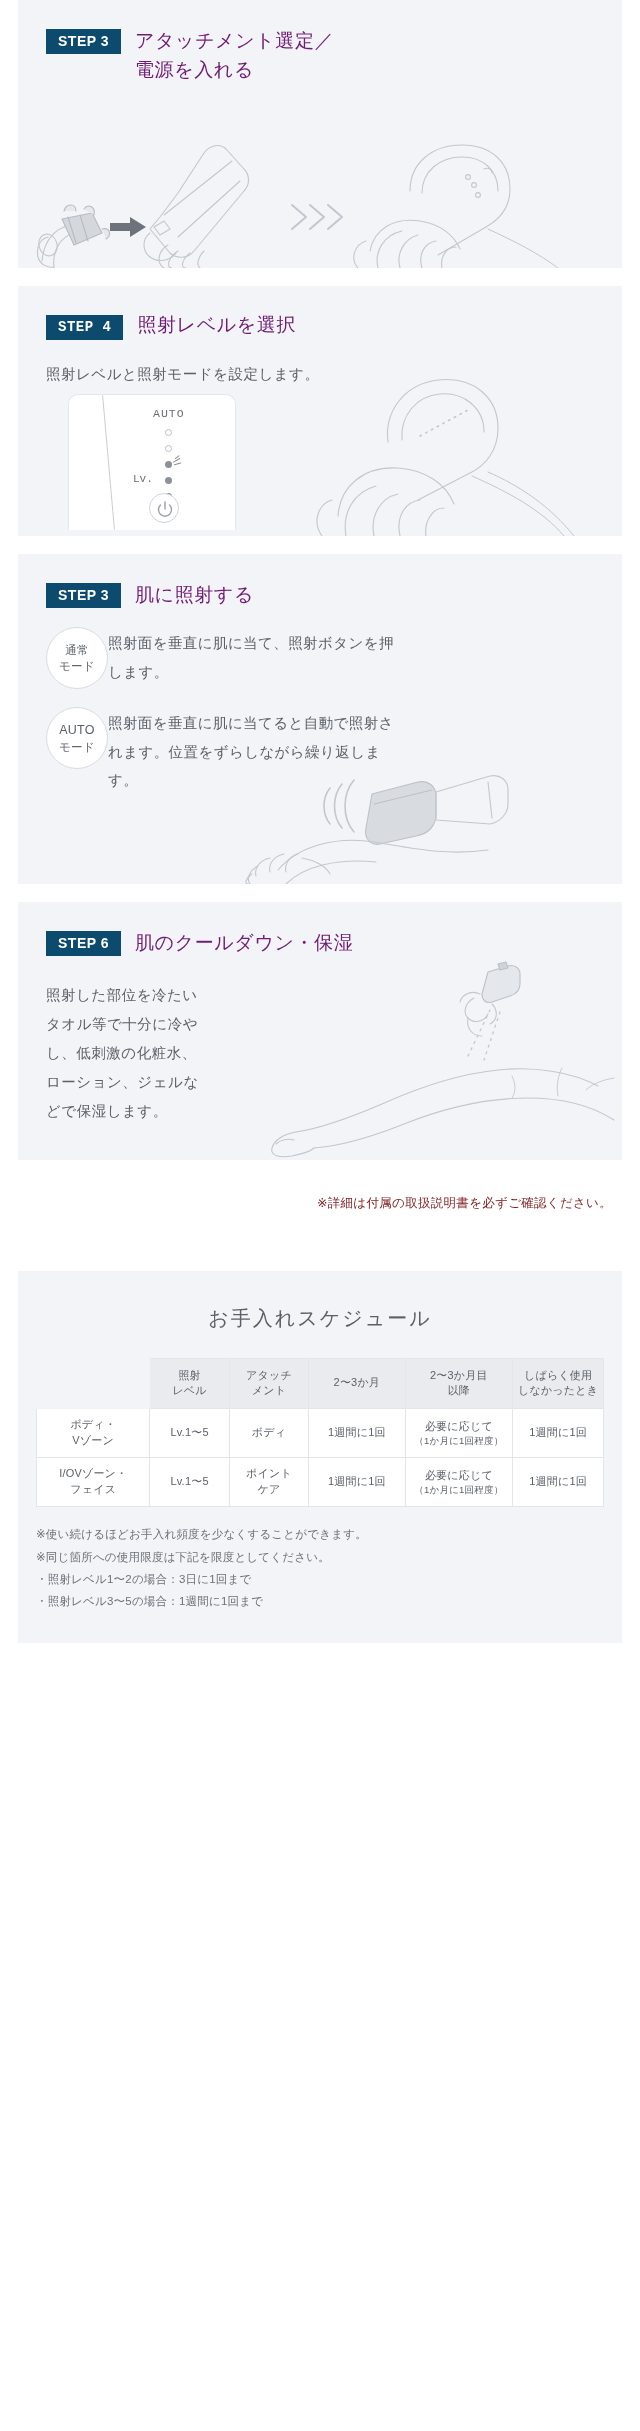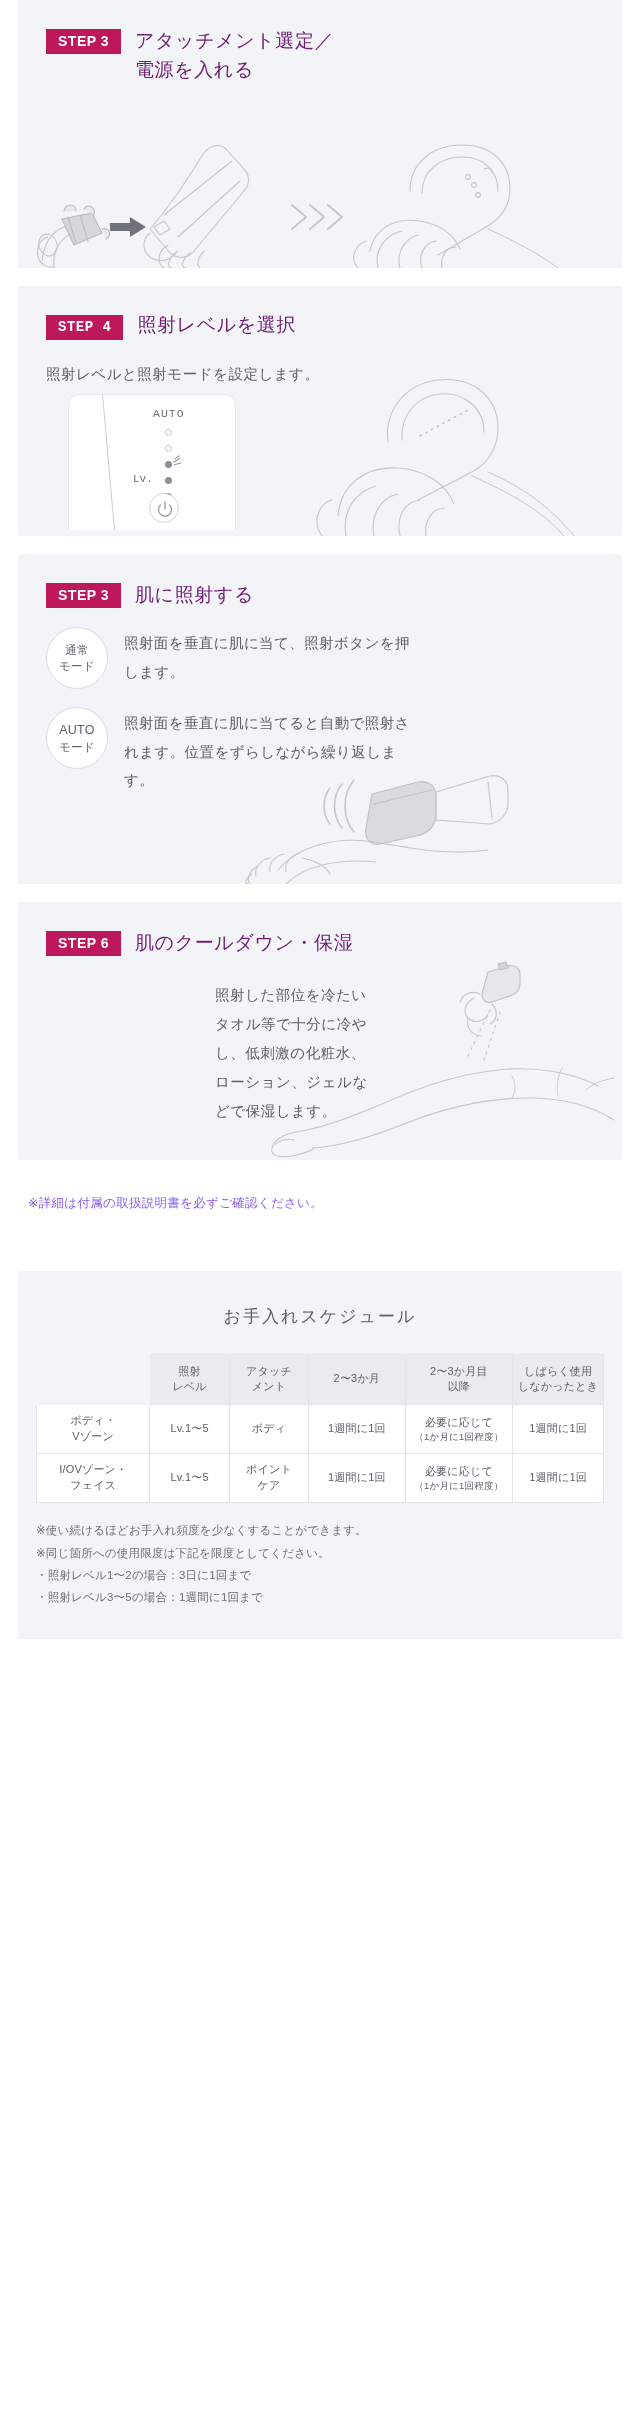--- a/index.html
+++ b/index.html
@@ -22,21 +22,21 @@
     position: relative;
     overflow: hidden;
   }
 
   .step-head {
     display: flex;
     align-items: flex-start;
     gap: 14px;
   }
   .step-badge {
-    background: #be185d;
+    background: #0c4a6e;
     color: #ffffff;
     font-size: 14px;
     font-weight: 700;
     letter-spacing: 0.5px;
     padding: 4px 12px 5px 12px;
     line-height: 1.15;
     white-space: nowrap;
     margin-top: 3px;
     flex: 0 0 auto;
   }
@@ -60,21 +60,21 @@
   .illus {
     position: relative;
     width: 100%;
   }
   .illus svg { display: block; width: 100%; height: auto; }
 
   
   .mode-row {
     display: flex;
     align-items: flex-start;
-    gap: 16px;
+    gap: 0;
     margin-top: 18px;
   }
   .mode-circle {
     flex: 0 0 auto;
     width: 62px; height: 62px;
     border-radius: 50%;
     border: 1px solid #d8dce2;
     background: #ffffff;
     display: flex;
     flex-direction: column;
@@ -105,36 +105,37 @@
     width: 210px;
     flex: 0 0 auto;
     padding-top: 4px;
   }
 
   
   .note {
     margin: 4px 18px 0 18px;
     padding: 14px 10px 0 10px;
     font-size: 12.5px;
-    color: #8b5cf6;
+    color: #7f1d1d;
     letter-spacing: 0.3px;
     line-height: 1.8;
+    text-align: right;
   }
 
   .divider-gap { height: 56px; }
 
   
   .schedule {
     background: #f2f4f7;
     margin: 0 18px;
     padding: 34px 18px 30px 18px;
   }
   .schedule-title {
     text-align: center;
-    font-size: 17px;
+    font-size: 20px;
     letter-spacing: 2px;
     color: #5b6068;
     margin-bottom: 26px;
     font-weight: 400;
   }
 
   table.sched {
     width: 100%;
     border-collapse: collapse;
     background: #ffffff;
@@ -367,21 +368,21 @@
       </svg>
     </div>
   </section>
 
   <section class="step-card" style="height:258px; padding-bottom:0;">
     <div class="step-head">
       <span class="step-badge">STEP 6</span>
       <span class="step-title">肌のクールダウン・保湿</span>
     </div>
 
-    <div class="s6-wrap" style="margin-top:20px;justify-content:center;">
+    <div class="s6-wrap" style="margin-top:20px;">
       <div class="s6-text">
         <div>照射した部位を冷たい</div>
         <div>タオル等で十分に冷や</div>
         <div>し、低刺激の化粧水、</div>
         <div>ローション、ジェルな</div>
         <div>どで保湿します。</div>
       </div>
     </div>
 
     <div class="illus" style="position:absolute; right:0; top:58px; width:360px; height:200px;">

